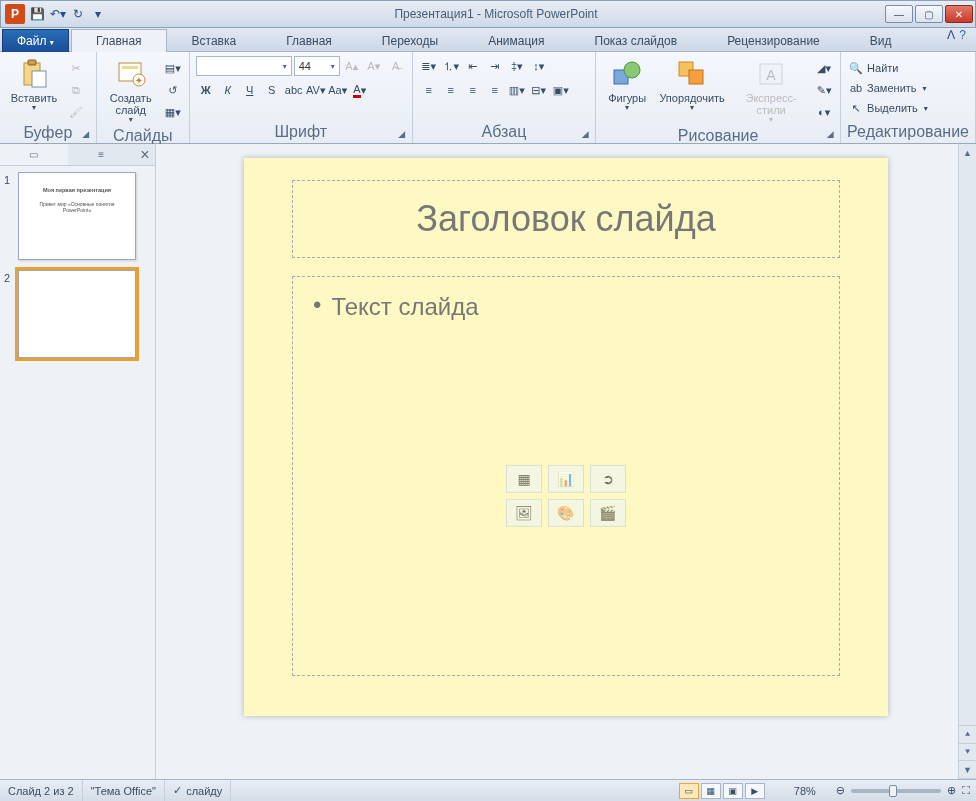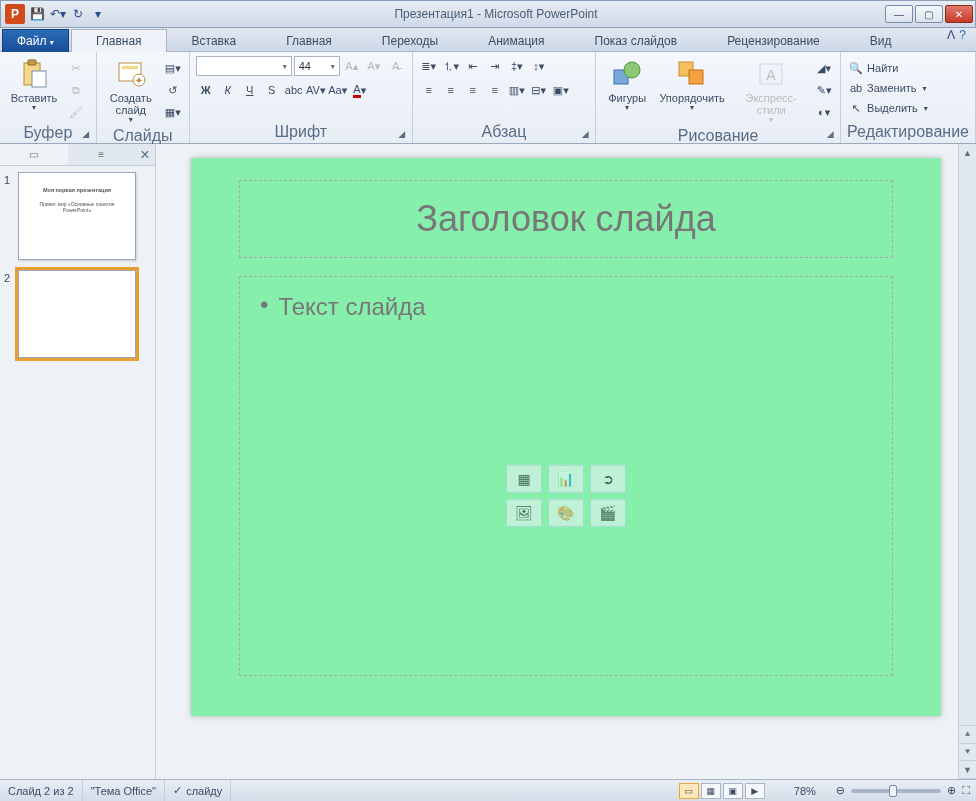--- a/index.html
+++ b/index.html
@@ -46,21 +46,21 @@
 .thumbs-tabs .tclose { width:20px; text-align:center; cursor:pointer; color:#5a6d85; }
 .thumbs-body { flex:1; padding:6px 4px; overflow:auto; }
 .thumb-item { display:flex; gap:4px; margin-bottom:10px; }
 .thumb-num { width:10px; font-size:11px; color:#3a4d65; padding-top:2px; }
 .thumb-slide { width:118px; height:88px; background:#fff; border:1px solid #9aa8bb; box-shadow:1px 1px 2px rgba(0,0,0,.15); font-size:5px; color:#555; padding:14px 8px; text-align:center; cursor:pointer; }
 .thumb-slide.sel { outline:3px solid #e8a030; }
 .thumb-slide .th-title { font-weight:bold; margin-bottom:8px; font-size:5.5px; }
 
 .canvas-area { flex:1; background:#eef1f6; position:relative; display:flex; flex-direction:column; overflow:hidden; }
 .canvas-scroll { flex:1; display:flex; align-items:flex-start; justify-content:center; padding:14px 0 0 0; position:relative; overflow:hidden; }
-.slide { width:750px; height:558px; background:#86efac; box-shadow:0 0 6px rgba(0,0,0,.25); position:relative; }
+.slide { width:644px; height:558px; background:#fef9c3; box-shadow:0 0 6px rgba(0,0,0,.25); position:relative; }
 .placeholder { position:absolute; border:1px dashed #aaa; }
 .ph-title { left:48px; top:22px; right:48px; height:78px; display:flex; align-items:center; justify-content:center; }
 .ph-title .txt { font-size:36px; color:#777; }
 .ph-body { left:48px; top:118px; right:48px; bottom:40px; padding:16px 20px; }
 .ph-body .bullet-row { display:flex; align-items:flex-start; gap:10px; font-size:24px; color:#777; }
 .ph-body .bullet-row .dot { font-size:24px; line-height:1; }
 .content-icons { position:absolute; left:50%; top:50%; transform:translate(-50%,-18%); display:grid; grid-template-columns:repeat(3,36px); grid-gap:6px; opacity:.55; }
 .content-icons .ci { width:36px; height:28px; border:1px solid #bcd; background:#eef4fa; display:flex; align-items:center; justify-content:center; font-size:14px; cursor:pointer; }
 
 .vscroll { position:absolute; right:0; top:0; bottom:0; width:18px; background:#e2e8f0; border-left:1px solid #c5cfdc; }

